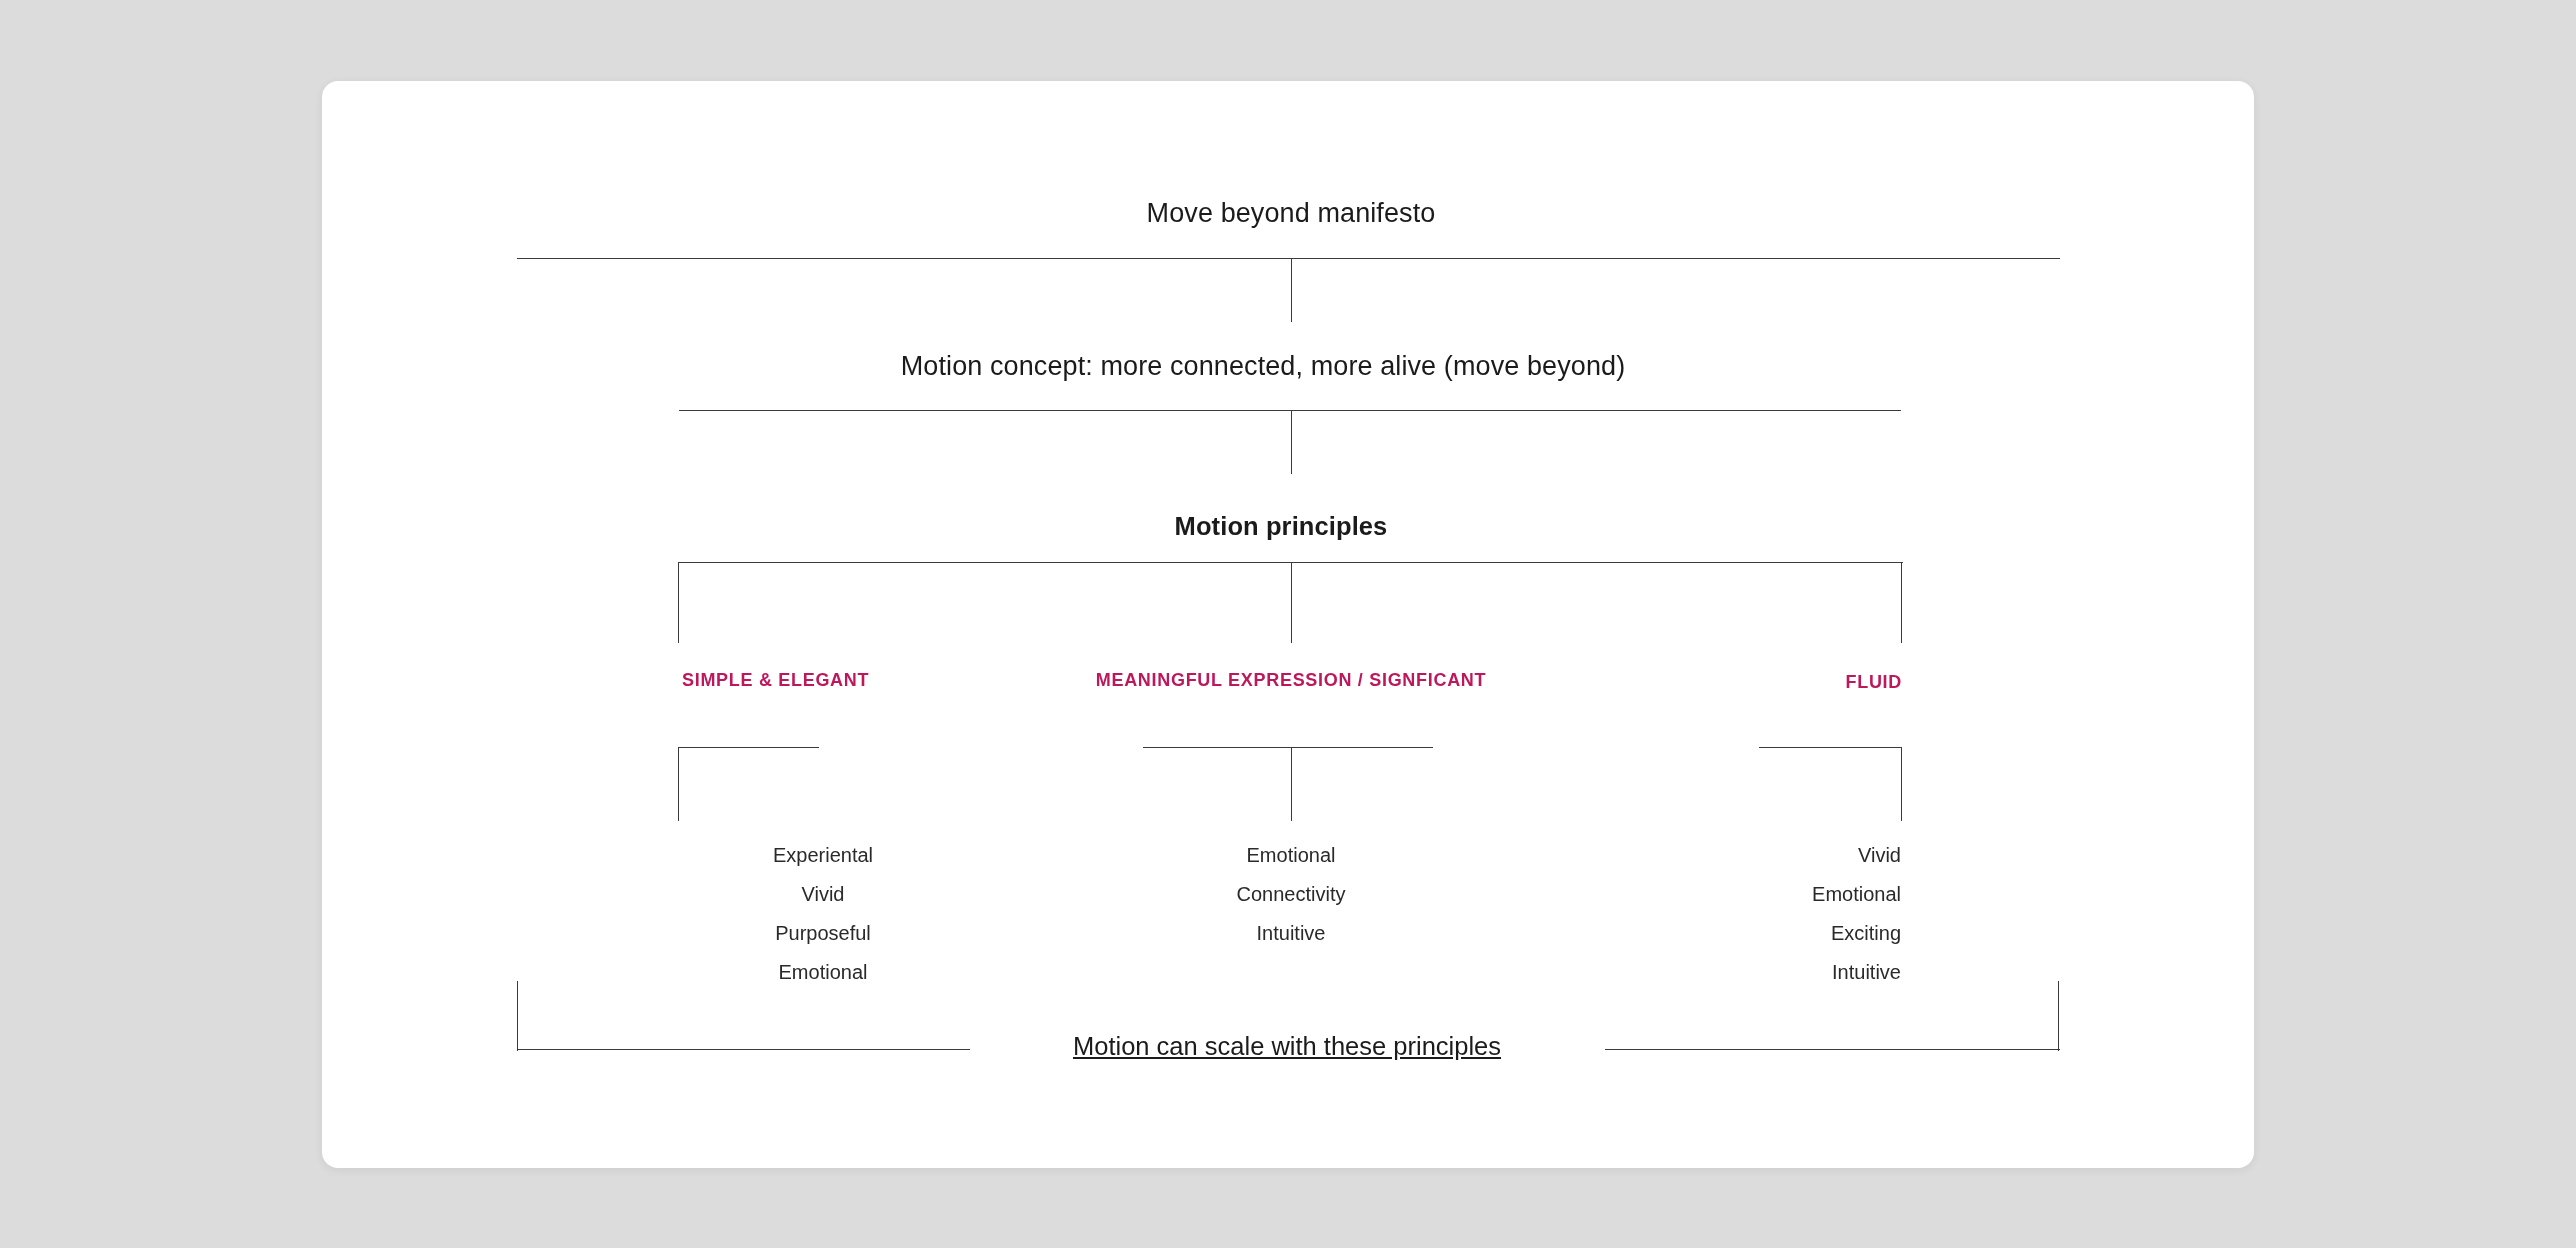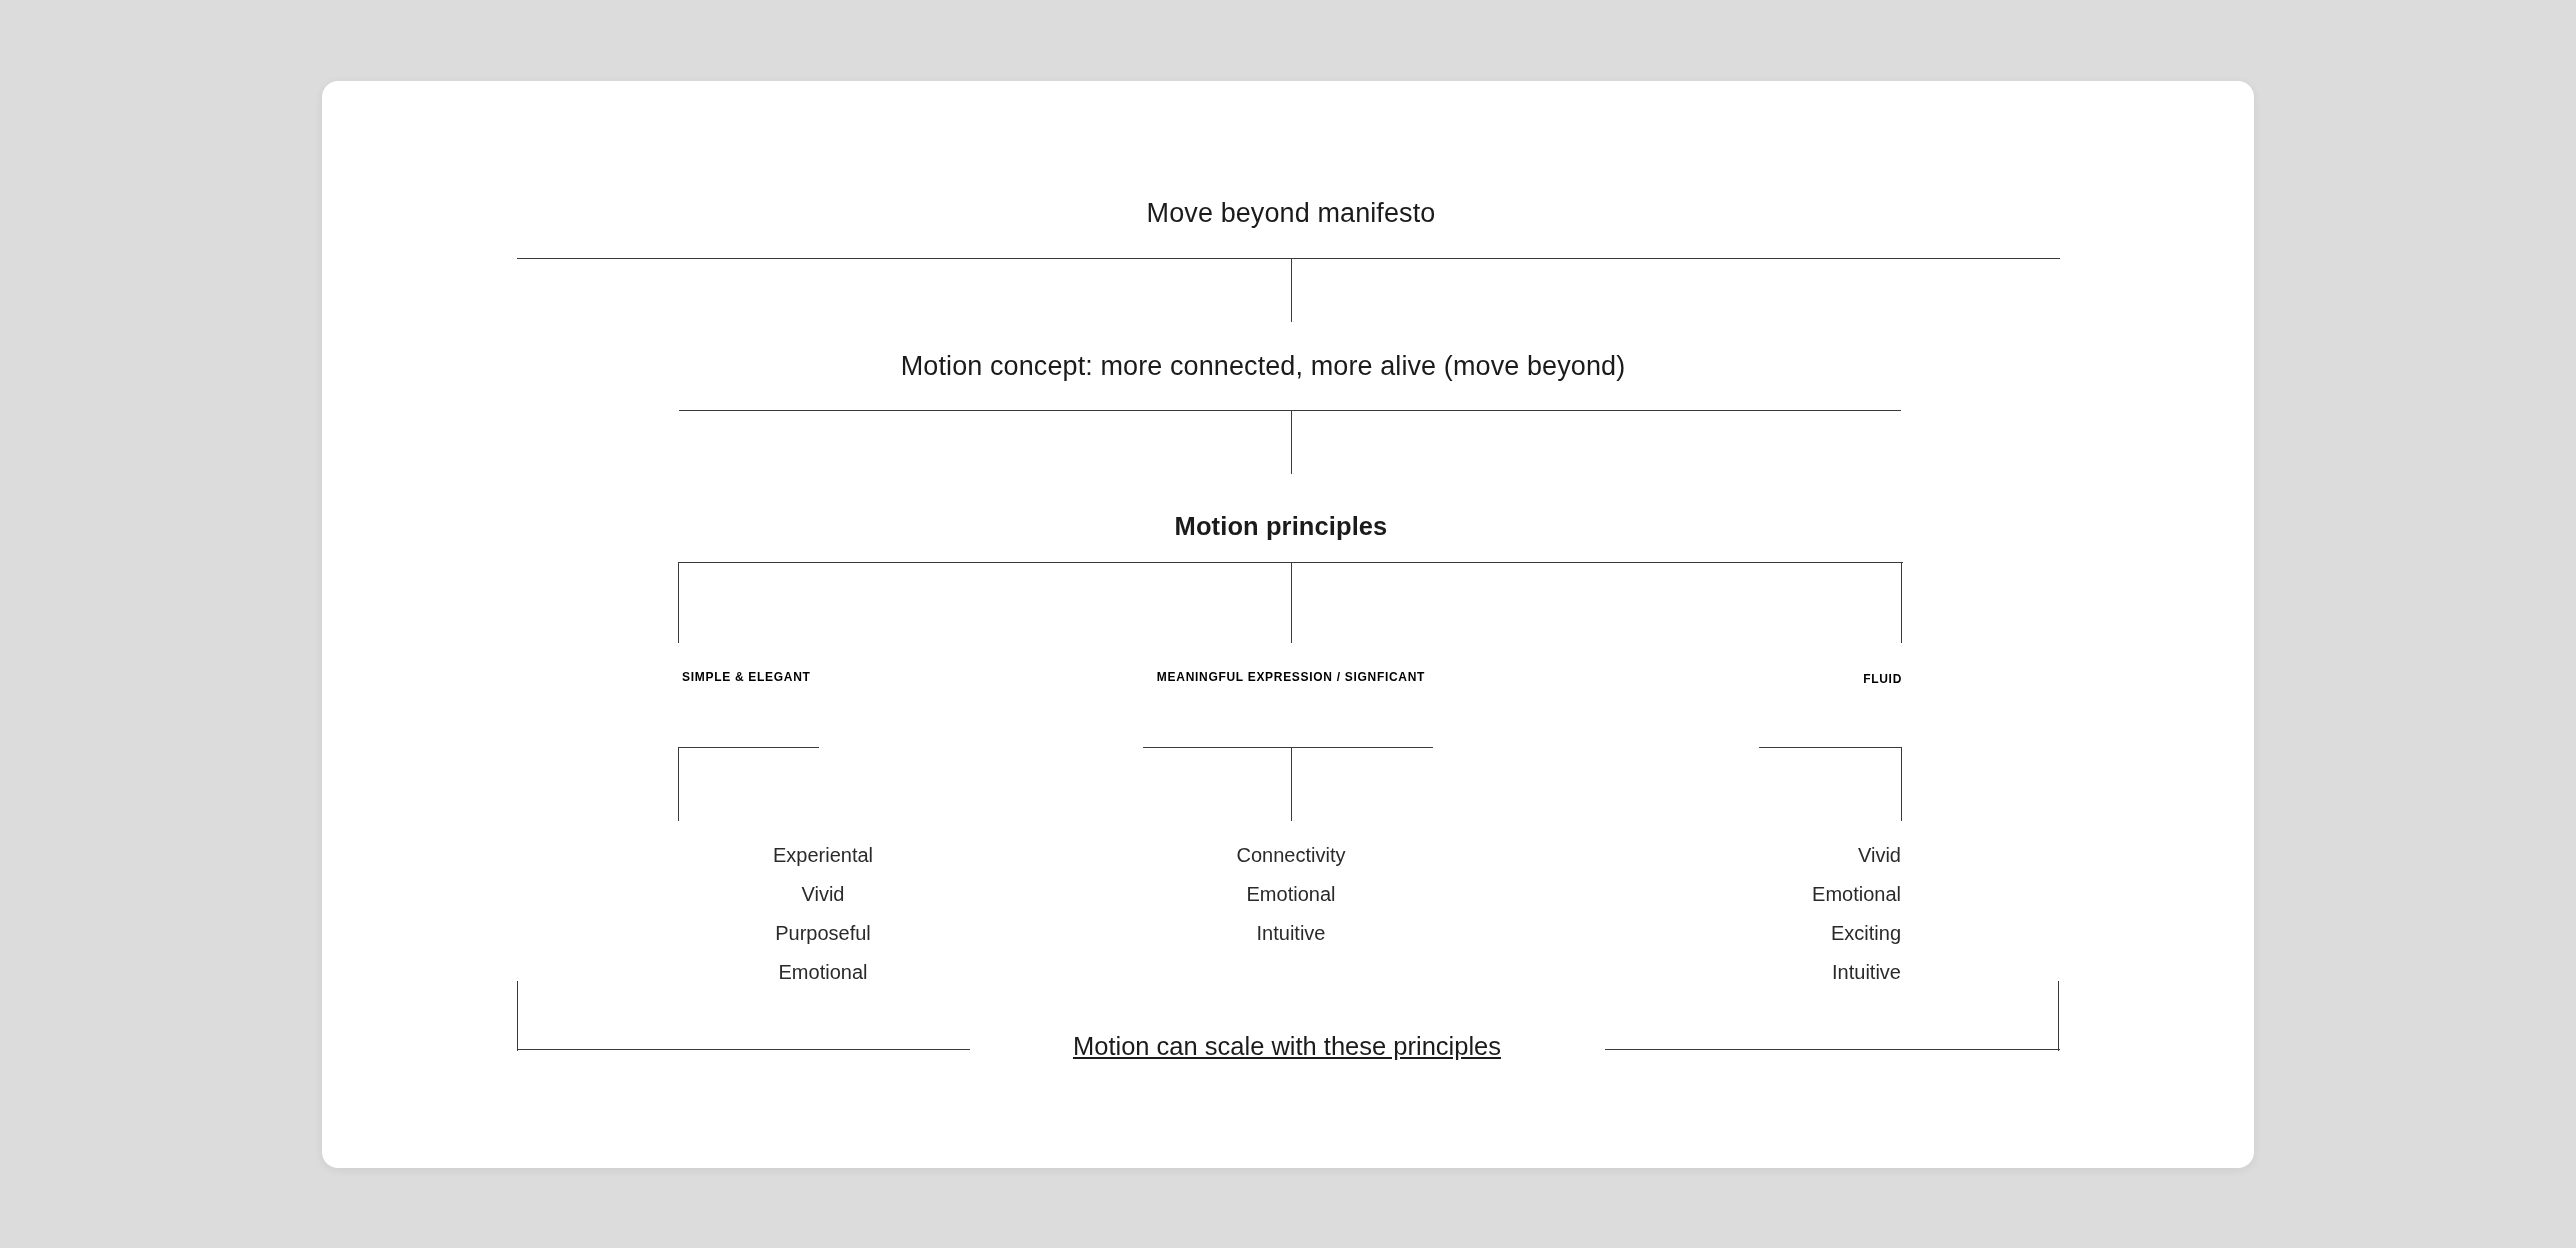--- a/index.html
+++ b/index.html
@@ -55,24 +55,24 @@
     font-size: 27px;
     font-weight: 400;
     letter-spacing: 0.1px;
   }
   .lvl3 {
     font-size: 25.5px;
     font-weight: 700;
     letter-spacing: 0.1px;
   }
   .principle {
-    font-size: 12px;
+    font-size: 18px;
     font-weight: 700;
     letter-spacing: 0.7px;
-    color: #000000;
+    color: #be185d;
   }
   .footer-label {
     font-size: 25.5px;
     font-weight: 400;
     color: #1b1b1b;
     background: #ffffff;
     padding: 0 17.4px;
   }
 
   
@@ -139,22 +139,22 @@
   <div class="vline" style="left:1901px; top:739px; height:74px;"></div>
 
   <div class="leaf-list leaf-left" style="left:682px; top:828px; width:282px;">
     <div>Experiental</div>
     <div>Vivid</div>
     <div>Purposeful</div>
     <div>Emotional</div>
   </div>
 
   <div class="leaf-list leaf-center" style="left:1090px; top:828px; width:402px;">
+    <div>Emotional</div>
     <div>Connectivity</div>
-    <div>Emotional</div>
     <div>Intuitive</div>
   </div>
 
   <div class="leaf-list leaf-right" style="left:1619px; top:828px; width:282px;">
     <div>Vivid</div>
     <div>Emotional</div>
     <div>Exciting</div>
     <div>Intuitive</div>
   </div>
 

